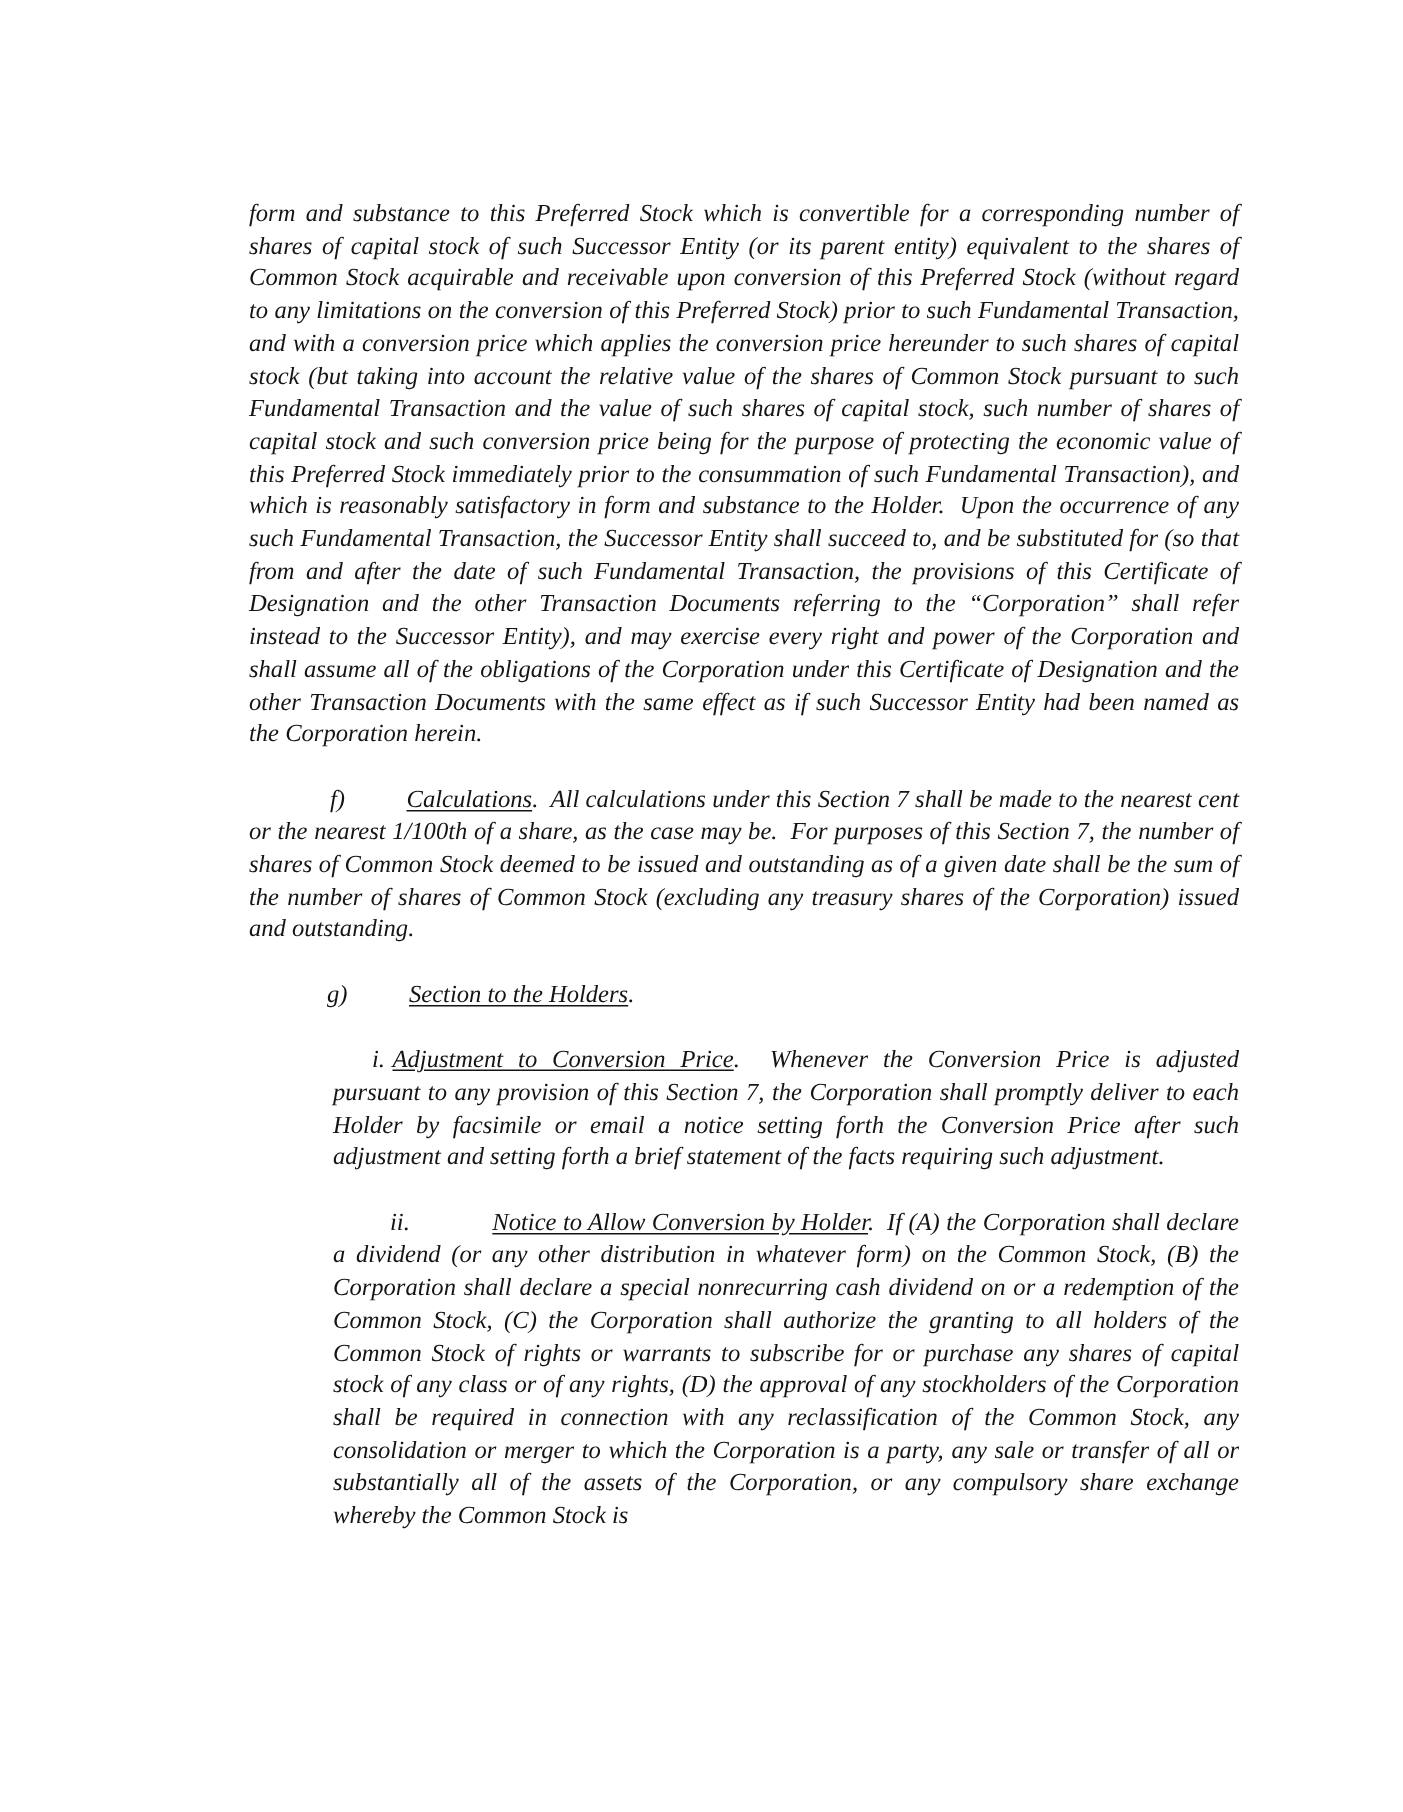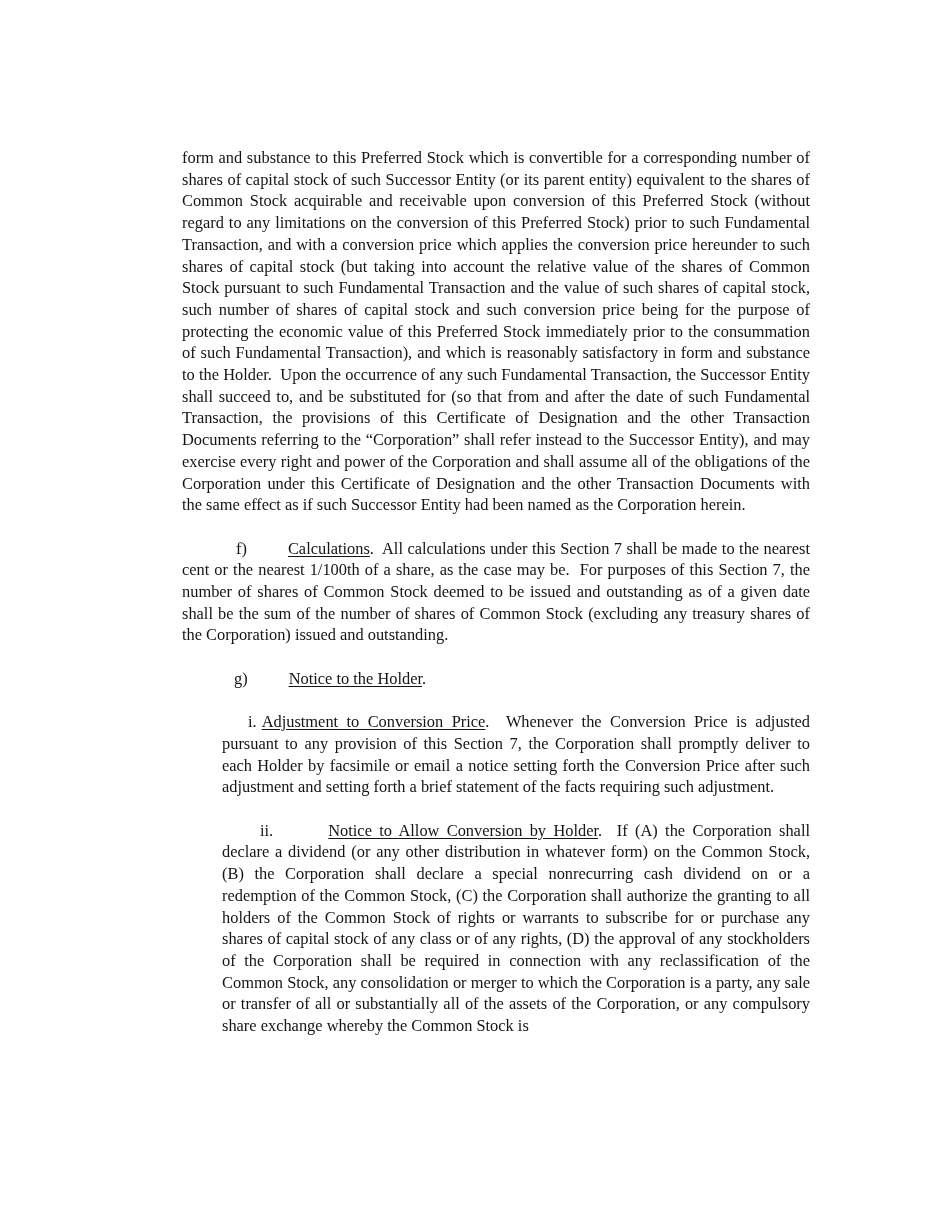--- a/index.html
+++ b/index.html
@@ -14,21 +14,21 @@
     background: #ffffff;
     box-sizing: border-box;
     padding: 131px 109px 0 166px;
     font-family: "Liberation Serif", "DejaVu Serif", serif;
     font-size: 16.4px;
     line-height: 21.7px;
     color: #141414;
     text-align: justify;
     overflow: hidden;
   }
-  p { margin: 16px; }
+  p { margin: 0; font-style: italic; }
   .para-f  { margin-top: 21.7px; text-indent: 54px; }
   .para-g  { margin-top: 21.7px; text-indent: 52px; }
   .sub     { margin-left: 56px; }
   .sub-i   { margin-top: 21.7px; text-indent: 26px; }
   .sub-ii  { margin-top: 21.7px; text-indent: 38px; }
   .tab-wide   { display: inline-block; width: 41px; }
   .tab-wider  { display: inline-block; width: 55px; }
   .tab-narrow { display: inline-block; width: 5px; }
   .heading {
     text-decoration: underline;
@@ -45,20 +45,20 @@
 </style>
 </head>
 <body>
 
 <div class="page">
 
   <p class="para-cont">form and substance to this Preferred Stock which is convertible for a corresponding number of shares of capital stock of such Successor Entity (or its parent entity) equivalent to the shares of Common Stock acquirable and receivable upon conversion of this Preferred Stock (without regard to any limitations on the conversion of this Preferred Stock) prior to such Fundamental Transaction, and with a conversion price which applies the conversion price hereunder to such shares of capital stock (but taking into account the relative value of the shares of Common Stock pursuant to such Fundamental Transaction and the value of such shares of capital stock, such number of shares of capital stock and such conversion price being for the purpose of protecting the economic value of this Preferred Stock immediately prior to the consummation of such Fundamental Transaction), and which is reasonably satisfactory in form and substance to the Holder.&nbsp; Upon the occurrence of any such Fundamental Transaction, the Successor Entity shall succeed to, and be substituted for (so that from and after the date of such Fundamental Transaction, the provisions of this Certificate of Designation and the other Transaction Documents referring to the “Corporation” shall refer instead to the Successor Entity), and may exercise every right and power of the Corporation and shall assume all of the obligations of the Corporation under this Certificate of Designation and the other Transaction Documents with the same effect as if such Successor Entity had been named as the Corporation herein.</p>
 
   <p class="para-f"><span>f)</span><span class="tab-wide"></span><span class="heading">Calculations</span><span>.&nbsp; All calculations under this Section 7 shall be made to the nearest cent or the nearest 1/100th of a share, as the case may be.&nbsp; For purposes of this Section 7, the number of shares of Common Stock deemed to be issued and outstanding as of a given date shall be the sum of the number of shares of Common Stock (excluding any treasury shares of the Corporation) issued and outstanding.</span></p>
 
-  <p class="para-g"><span>g)</span><span class="tab-wide"></span><span class="heading">Notice to the Holder</span><span>.</span></p>
+  <p class="para-g"><span>g)</span><span class="tab-wide"></span><span class="heading">Section to the Holders</span><span>.</span></p>
 
   <p class="sub sub-i"><span>i.</span><span class="tab-narrow"></span><span class="heading">Adjustment to Conversion Price</span><span>.&nbsp; Whenever the Conversion Price is adjusted pursuant to any provision of this Section 7, the Corporation shall promptly deliver to each Holder by facsimile or email a notice setting forth the Conversion Price after such adjustment and setting forth a brief statement of the facts requiring such adjustment.</span></p>
 
   <p class="sub sub-ii"><span>ii.</span><span class="tab-wider"></span><span class="heading">Notice to Allow Conversion by Holder</span><span>.&nbsp; If (A) the Corporation shall declare a dividend (or any other distribution in whatever form) on the Common Stock, (B) the Corporation shall declare a special nonrecurring cash dividend on or a redemption of the Common Stock, (C) the Corporation shall authorize the granting to all holders of the Common Stock of rights or warrants to subscribe for or purchase any shares of capital stock of any class or of any rights, (D) the approval of any stockholders of the Corporation shall be required in connection with any reclassification of the Common Stock, any consolidation or merger to which the Corporation is a party, any sale or transfer of all or substantially all of the assets of the Corporation, or any compulsory share exchange whereby the Common Stock is</span></p>
 
 
 </div>
 
 </body></html>

